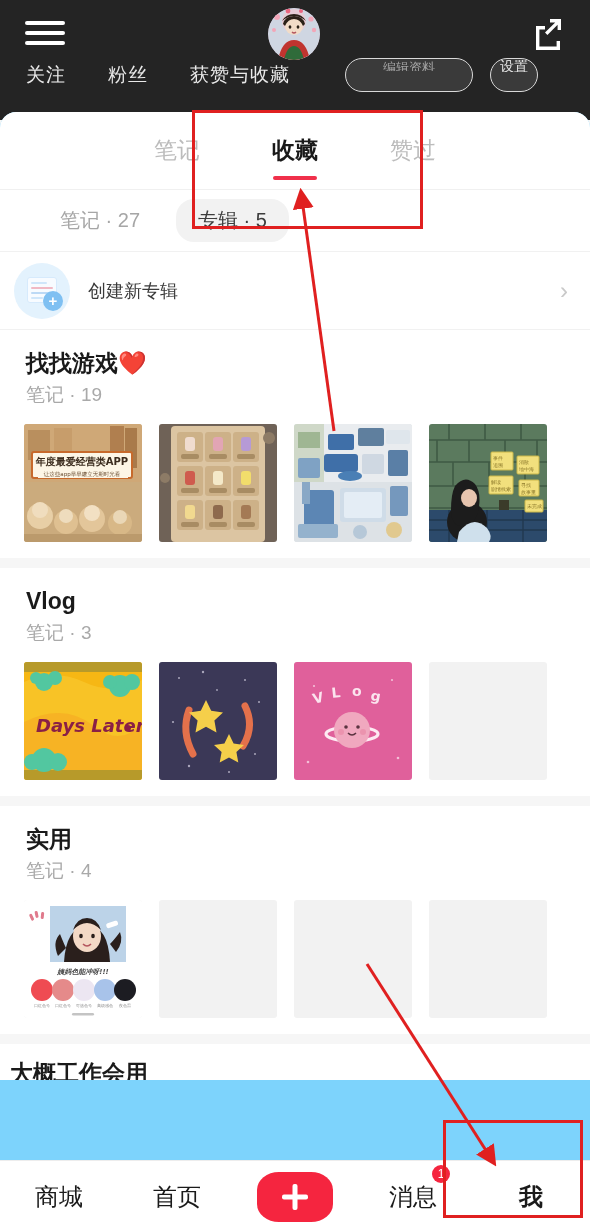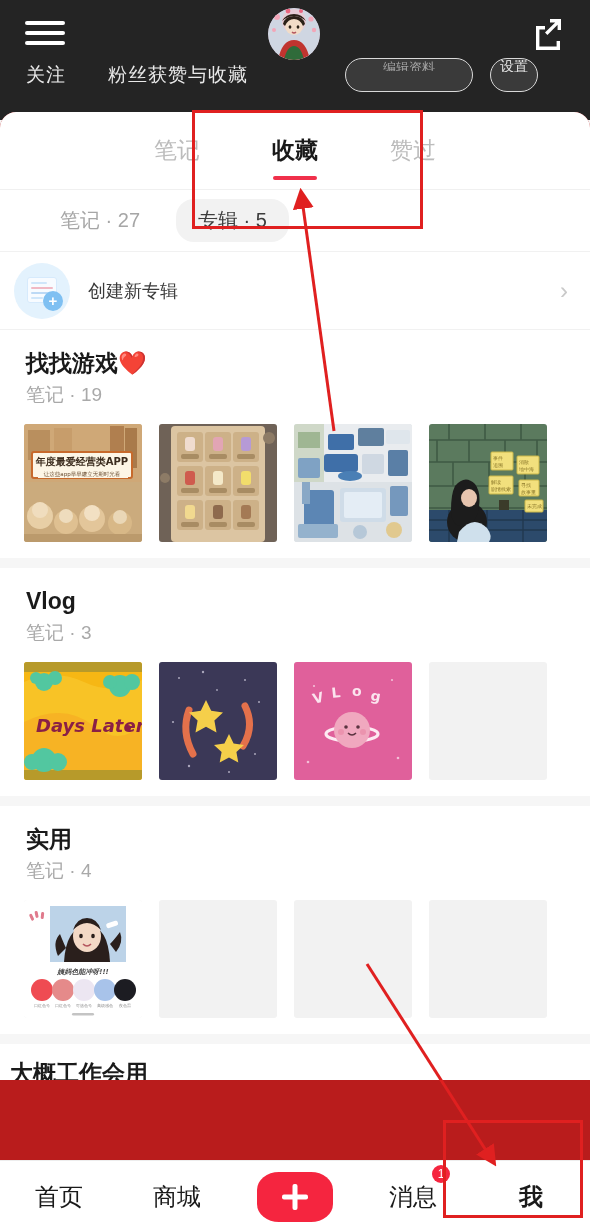--- a/index.html
+++ b/index.html
@@ -31,42 +31,42 @@
   }
   .profile-stats {
     position: absolute; left: 0; top: 62px; width: 572px; height: 40px;
     display: flex; align-items: flex-start;
   }
   .profile-stats .stat {
     color: #e9e9e9; font-size: 19px; letter-spacing: 1px;
   }
   .stat-follow { margin-left: 26px; }
   .stat-fans { margin-left: 42px; }
-  .stat-likes { }
+  .stat-likes { margin-left: 42px; }
   .edit-btn {
     position: absolute; left: 345px; top: 58px; width: 128px; height: 34px;
     border: 1.6px solid #d9d9d9; border-radius: 17px; background: #3a3a3a;
   }
   .edit-btn-label {
     position:absolute; left:0; top:2px; width:100%; text-align:center;
     color:#a3a3a3; font-size:13px; line-height:14px; overflow:hidden; height:10px;
   }
   .set-btn {
     position: absolute; left: 490px; top: 58px; width: 48px; height: 34px;
     border: 1.6px solid #d9d9d9; border-radius: 17px; background: #3a3a3a;
   }
   .set-btn-glyph {
     position:absolute; left:0; top:1px; width:100%; text-align:center;
     color:#e4e4e4; font-size:14px; line-height:12px; overflow:hidden; height:12px;
   }
 
   
   .sheet {
     position: absolute; left: 0; top: 112px; width: 590px; height: 1060px;
-    background: #b91c1c; border-radius: 16px 16px 0 0; overflow: hidden;
+    background: #7dd3fc; border-radius: 16px 16px 0 0; overflow: hidden;
   }
 
   
   .tabs {
     position: relative; height: 78px; display: flex; align-items: center;
     justify-content: center; gap: 60px; background:#fff;
     border-bottom: 1px solid #f0f0f0;
   }
   .tab { position: relative; font-size: 23px; color: #bcbcbc; padding: 0 6px; }
   .tab.active { color: #1a1a1a; font-weight: 600; }
@@ -532,24 +532,24 @@
     </div>
 
     <div class="clipped-album">
       <div class="clipped-title">大概工作会用</div>
     </div>
 
   </div>
 
   <div class="bottom-nav">
     <div class="nav-item">
+      <span>商城</span>
+    </div>
+    <div class="nav-item">
       <span>首页</span>
-    </div>
-    <div class="nav-item">
-      <span>商城</span>
     </div>
     <div class="nav-plus-wrap">
       <div class="nav-plus"></div>
     </div>
     <div class="nav-item">
       <span>消息</span>
       <span class="badge">1</span>
     </div>
     <div class="nav-item strong">
       <span>我</span>

